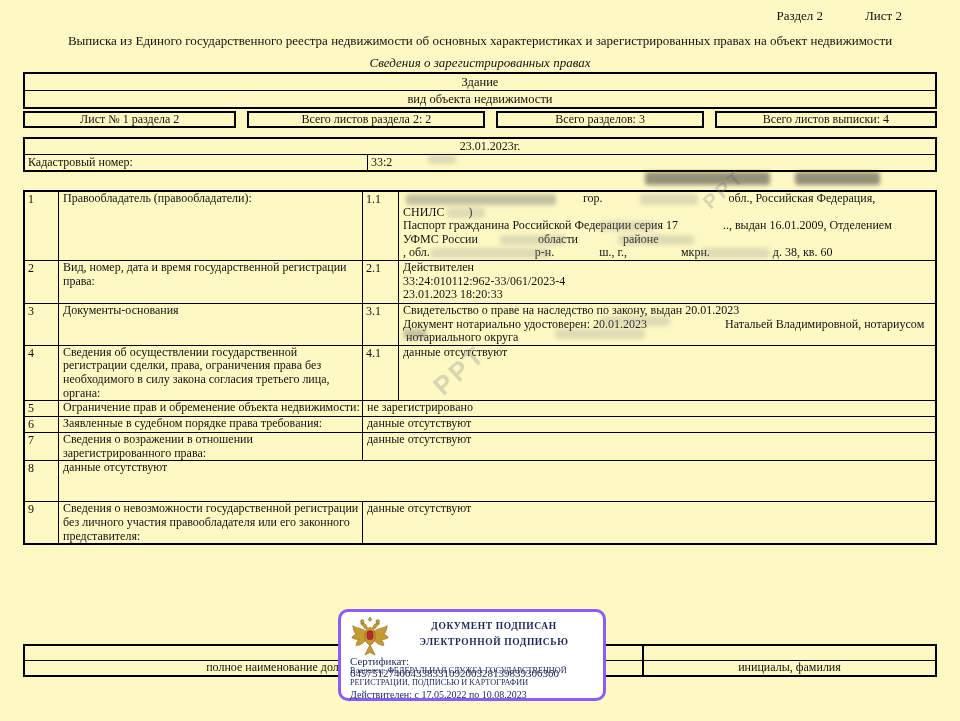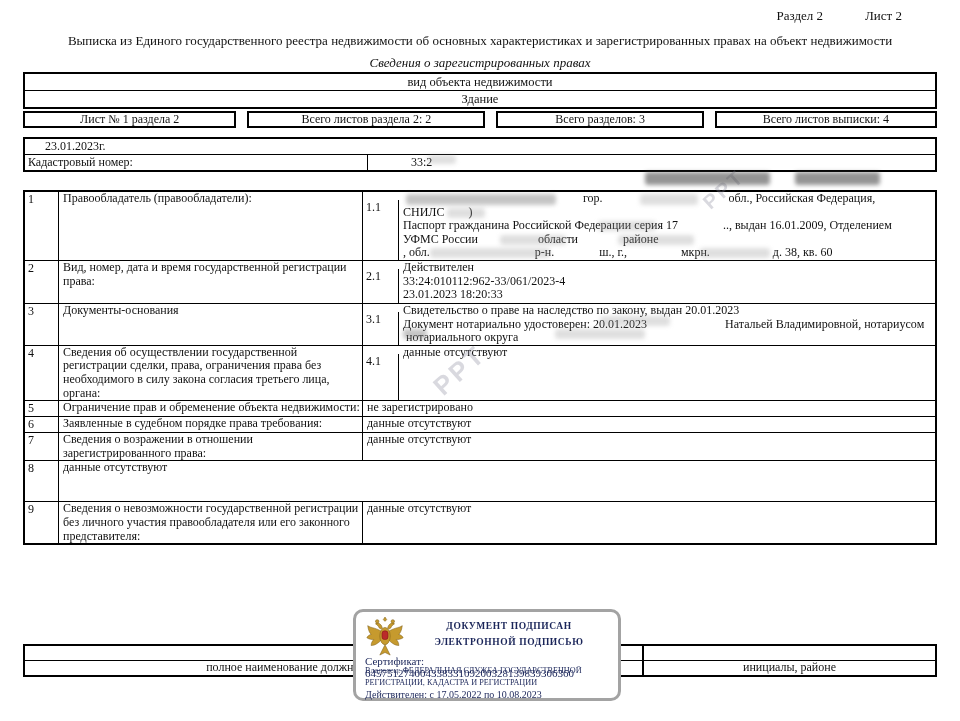--- a/index.html
+++ b/index.html
@@ -1,60 +1,60 @@
 <!DOCTYPE html>
 <html><head>
 <meta charset="utf-8">
 <style>
   html,body{margin:0;padding:0;background:#e9e9e9;}
   .page{
-    position:relative;width:960px;height:721px;background:#ffffff;
+    position:relative;width:960px;height:721px;background:#fef9c3;
     font-family:"Liberation Serif","DejaVu Serif",serif;color:#111;
     overflow:hidden;
   }
   .abs{position:absolute;}
   
   .hdr-right{top:8px;right:58px;display:flex;gap:42px;font-size:13px;}
   .doc-title{top:33px;left:0;width:100%;text-align:center;font-size:13px;}
   .doc-subtitle{top:55px;left:0;width:100%;text-align:center;font-size:13px;font-style:italic;}
   
   .obj-table{left:23px;top:72px;width:910px;border:2px solid #000;}
   .obj-row{height:16px;text-align:center;font-size:12.5px;line-height:16px;}
   .obj-row+.obj-row{border-top:1px solid #000;}
   
   .sheets{left:23px;top:111px;width:914px;display:flex;gap:11px;height:17px;}
   .sheets .cell{border:2px solid #000;text-align:center;font-size:12px;line-height:13px;flex-grow:1;}
   .s0{flex-basis:213px;} .s1{flex-basis:238px;} .s2{flex-basis:207px;} .s3{flex-basis:222px;}
   
   .meta-table{left:23px;top:137px;width:910px;border:2px solid #000;font-size:12px;}
-  .meta-r1{height:15px;line-height:14px;padding-left:20px;border-bottom:1px solid #000;}
+  .meta-r1{height:15px;line-height:14px;padding-left:20px;border-bottom:1px solid #000;text-align:center;}
   .meta-r2{height:15px;display:flex;line-height:14px;}
   .meta-r2 .k{width:339px;border-right:1px solid #000;padding-left:3px;}
-  .meta-r2 .v{flex:1;padding-left:3px;margin-left:40px;}
+  .meta-r2 .v{flex:1;padding-left:3px;}
   
   .rights{left:23px;top:190px;width:910px;border:2px solid #000;font-size:12px;}
   .rrow{display:flex;}
   .rrow+.rrow{border-top:1px solid #000;}
   .c-num{width:34px;border-right:1px solid #000;padding:0 0 0 3px;box-sizing:border-box;}
   .c-label{width:304px;border-right:1px solid #000;padding:0 2px 0 4px;box-sizing:border-box;line-height:13.6px;}
-  .c-sub{width:36px;border-right:1px solid #000;padding:0 0 0 3px;box-sizing:border-box;margin-top:8px;}
+  .c-sub{width:36px;border-right:1px solid #000;padding:0 0 0 3px;box-sizing:border-box;}
   .c-val{flex:1;padding:0 2px 0 4px;line-height:13.6px;}
   .val-line{white-space:pre-wrap;}
   .h70{min-height:68px;} .h43{min-height:42px;} .h42{min-height:40px;}
   .h53{min-height:52px;} .h15{min-height:14px;} .h28{min-height:27px;}
   
   .sig{left:23px;top:644px;width:910px;border:2px solid #000;font-size:12px;}
   .sig-row{display:flex;height:14px;line-height:13px;}
   .sig-row+.sig-row{border-top:1px solid #000;}
   .sig-l{width:533px;border-right:2px solid #000;text-align:center;}
   .sig-m{width:82px;border-right:2px solid #000;}
   .sig-r{flex:1;text-align:center;}
   
-  .stamp{left:353px;top:609px;width:262px;height:86px;background:#fff;
-    border:3px solid #a3a3a3;border-radius:10px;z-index:6;color:#1a2559;}
+  .stamp{left:338px;top:609px;width:262px;height:86px;background:#fff;
+    border:3px solid #8b5cf6;border-radius:10px;z-index:6;color:#1a2559;}
   .stamp .emblem{position:absolute;left:10px;top:5px;}
   .stamp .t1{position:absolute;top:9px;left:48px;right:4px;text-align:center;
     font-size:9.5px;font-weight:bold;letter-spacing:.6px;}
   .stamp .t2{position:absolute;top:25px;left:48px;right:4px;text-align:center;
     font-size:9.5px;font-weight:bold;letter-spacing:.6px;}
   .stamp .cert{position:absolute;top:43px;left:9px;font-size:11px;}
   .stamp .own1{position:absolute;top:54px;left:9px;font-size:8.2px;}
   .stamp .own2{position:absolute;top:66px;left:9px;font-size:8.2px;}
   .stamp .valid{position:absolute;top:77px;left:9px;font-size:10px;}
   
@@ -71,22 +71,22 @@
 <div class="page">
 
   <div class="abs hdr-right">
     <span>Раздел 2</span>
     <span>Лист 2</span>
   </div>
   <div class="abs doc-title">Выписка из Единого государственного реестра недвижимости об основных характеристиках и зарегистрированных правах на объект недвижимости</div>
   <div class="abs doc-subtitle">Сведения о зарегистрированных правах</div>
 
   <div class="abs obj-table">
+    <div class="obj-row">Здание</div>
     <div class="obj-row">вид объекта недвижимости</div>
-    <div class="obj-row">Здание</div>
   </div>
 
   <div class="abs sheets">
     <div class="cell s0">Лист № 1 раздела 2</div>
     <div class="cell s1">Всего листов раздела 2: 2</div>
     <div class="cell s2">Всего разделов: 3</div>
     <div class="cell s3">Всего листов выписки: 4</div>
   </div>
 
   <div class="abs meta-table">
@@ -186,21 +186,21 @@
 
   <div class="abs sig">
     <div class="sig-row">
       <div class="sig-l"></div>
       <div class="sig-m"></div>
       <div class="sig-r"></div>
     </div>
     <div class="sig-row">
       <div class="sig-l">полное наименование должности</div>
       <div class="sig-m"></div>
-      <div class="sig-r">инициалы, районе</div>
+      <div class="sig-r">инициалы, фамилия</div>
     </div>
   </div>
 
   <div class="abs stamp">
     <div class="emblem">
       <svg viewBox="0 0 44 52" width="38" height="45" aria-hidden="true">
         <g fill="#c69a2e" stroke="#7a5c15" stroke-width="0.6">
           <path d="M20 18 C12 12 6 13 2 10 C3 16 4 18 6 20 C3 21 2 22 1 24 C4 26 7 26 9 26 C7 28 6 30 6 33 C11 33 16 29 20 24 Z"></path>
           <path d="M24 18 C32 12 38 13 42 10 C41 16 40 18 38 20 C41 21 42 22 43 24 C40 26 37 26 35 26 C37 28 38 30 38 33 C33 33 28 29 24 24 Z"></path>
           <path d="M18 10 C15 6 12 6 11 8 C13 9 14 10 15 12 C16 14 18 14 19 13 Z"></path>
@@ -211,21 +211,21 @@
           <circle cx="31" cy="5" r="2"></circle>
           <path d="M20 3 L22 0 L24 3 L22 5 Z"></path>
         </g>
         <rect x="18.5" y="16" width="7" height="10" rx="3" fill="#bb2a2a" stroke="#7a1515" stroke-width="0.6"></rect>
       </svg>
     </div>
     <div class="t1">ДОКУМЕНТ ПОДПИСАН</div>
     <div class="t2">ЭЛЕКТРОННОЙ ПОДПИСЬЮ</div>
     <div class="cert">Сертификат: 64575127400433833109200328139839306360</div>
     <div class="own1">Владелец: ФЕДЕРАЛЬНАЯ СЛУЖБА ГОСУДАРСТВЕННОЙ</div>
-    <div class="own2">РЕГИСТРАЦИИ, КАДАСТРА И РЕГИСТРАЦИИ</div>
+    <div class="own2">РЕГИСТРАЦИИ, ПОДПИСЬЮ И КАРТОГРАФИИ</div>
     <div class="valid">Действителен: с 17.05.2022 по 10.08.2023</div>
   </div>
 
   <div class="smudge sm-dark" style="left:645px;top:172px;width:125px;height:13px;"></div>
   <div class="smudge sm-dark" style="left:795px;top:172px;width:85px;height:13px;"></div>
   <div class="smudge sm-light" style="left:428px;top:155px;width:28px;height:9px;"></div>
   <div class="smudge sm-mid" style="left:406px;top:194px;width:150px;height:11px;"></div>
   <div class="smudge sm-light" style="left:640px;top:194px;width:58px;height:11px;"></div>
   <div class="smudge sm-light" style="left:447px;top:208px;width:38px;height:10px;"></div>
   <div class="smudge sm-light" style="left:598px;top:221px;width:58px;height:10px;"></div>

